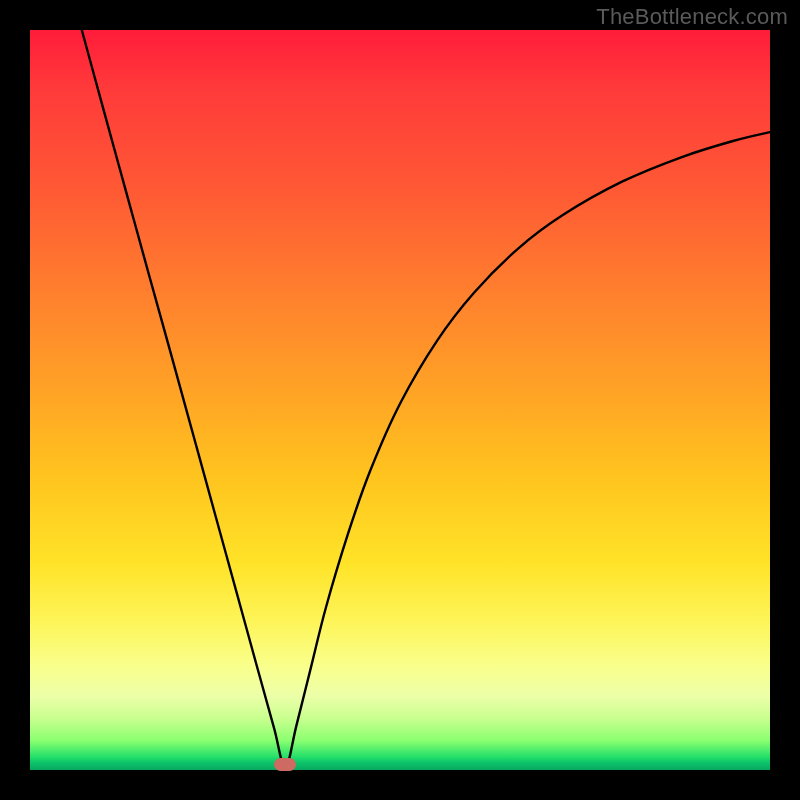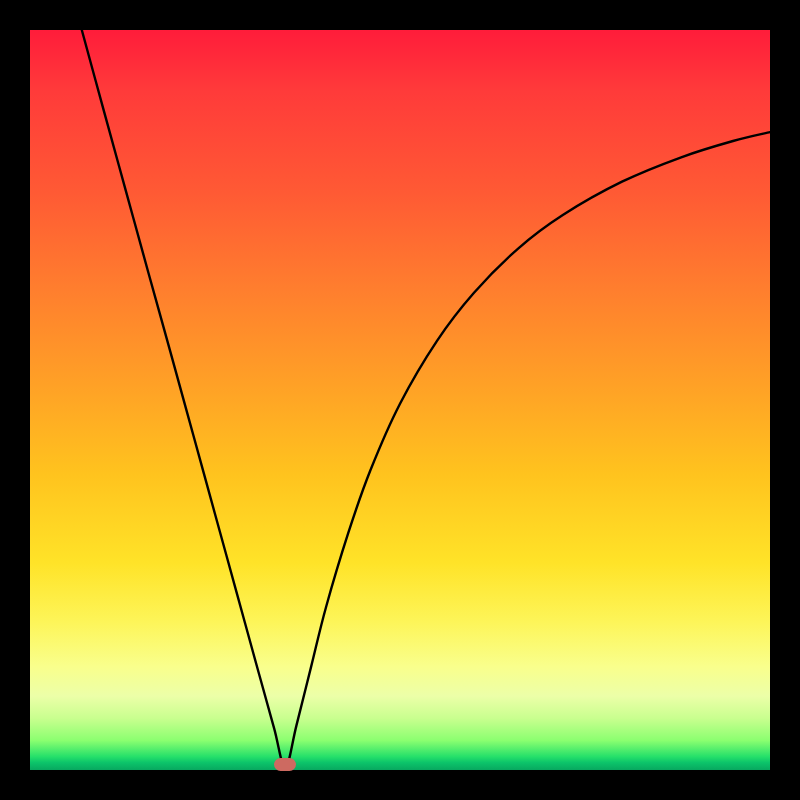--- a/index.html
+++ b/index.html
@@ -68,20 +68,21 @@
     width: 22px;
     height: 13px;
     background: #cd6a61;
     border-radius: 7px;
   }
 </style>
 </head>
 <body>
 
 <div class="frame">
+  <div class="watermark">TheBottleneck.com</div>
 
   <div class="plot">
     <svg class="curve" viewBox="0 0 740 740" preserveAspectRatio="none">
       <path id="curve-path" fill="none" stroke-width="2.4" stroke-linecap="round" stroke="#000000" d="M 51.80 0.00 C 55.50 13.57, 66.60 54.39, 74.00 81.40 C 81.40 108.41, 88.80 135.17, 96.20 162.06 C 103.60 188.95, 111.00 215.96, 118.40 242.72 C 125.80 269.48, 133.20 295.88, 140.60 322.64 C 148.00 349.40, 155.40 376.41, 162.80 403.30 C 170.20 430.19, 177.60 457.07, 185.00 483.96 C 192.40 510.85, 199.80 537.73, 207.20 564.62 C 214.60 591.51, 223.23 622.96, 229.40 645.28 C 235.57 667.60, 239.88 683.14, 244.20 698.56 C 248.52 713.98, 251.60 738.27, 255.30 737.78 C 259.00 737.29, 262.08 712.50, 266.40 695.60 C 270.72 678.70, 276.27 656.13, 281.20 636.40 C 286.13 616.67, 289.83 599.40, 296.00 577.20 C 302.17 555.00, 310.80 526.02, 318.20 503.20 C 325.60 480.38, 331.77 461.88, 340.40 440.30 C 349.03 418.72, 358.90 395.28, 370.00 373.70 C 381.10 352.12, 394.67 329.30, 407.00 310.80 C 419.33 292.30, 430.43 278.12, 444.00 262.70 C 457.57 247.28, 473.60 231.25, 488.40 218.30 C 503.20 205.35, 515.53 196.10, 532.80 185.00 C 550.07 173.90, 572.27 161.32, 592.00 151.70 C 611.73 142.08, 632.70 134.06, 651.20 127.28 C 669.70 120.50, 688.20 115.19, 703.00 111.00 C 717.80 106.81, 733.83 103.60, 740.00 102.12"></path>
     </svg>
     <div class="dot" id="min-dot" style="left: 244.3px; top: 728.3px; background: rgb(205, 106, 97);"></div>
   </div>
 </div>
 
 </body></html>

